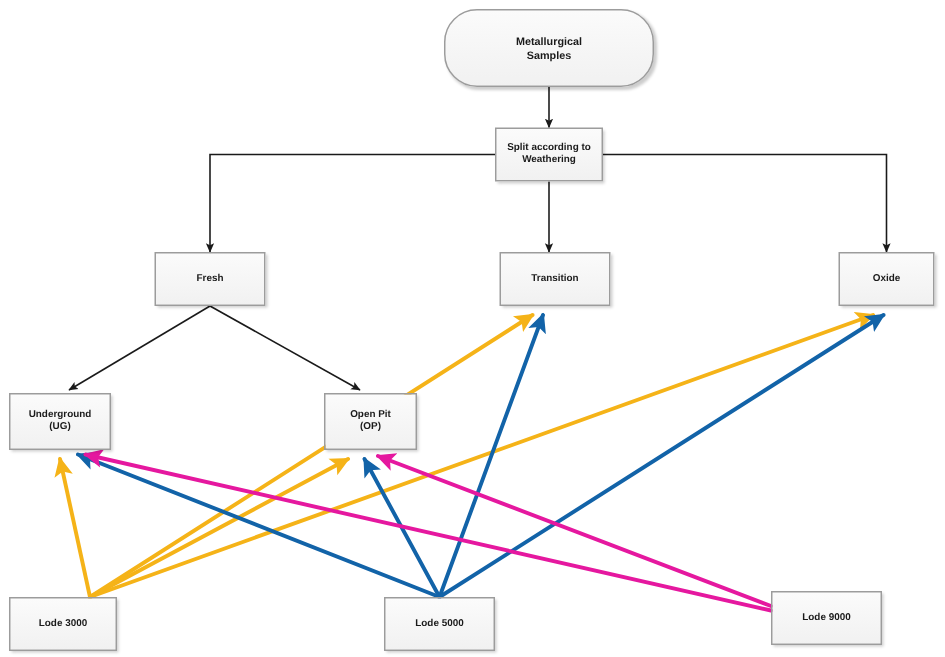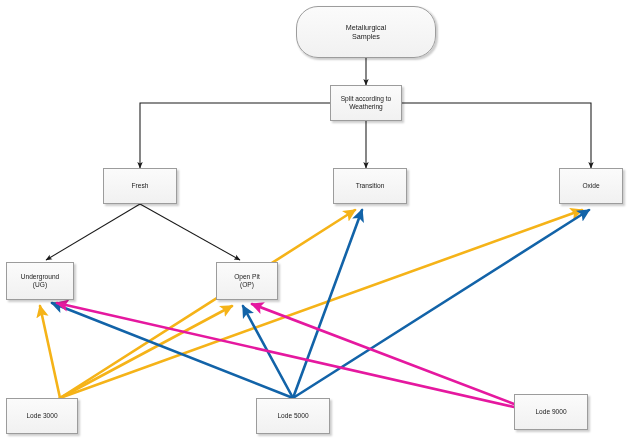--- a/index.html
+++ b/index.html
@@ -16,21 +16,21 @@
     box-sizing:border-box;
     background:linear-gradient(180deg,#fbfbfb 0%,#f1f1f1 100%);
     border:1px solid #9c9c9c;
     box-shadow:1.5px 1.5px 2px rgba(0,0,0,0.20);
     display:flex;align-items:center;justify-content:center;
     text-align:center;
     color:#1a1a1a;
     line-height:1.28;
     z-index:3;
   }
-  .node-label{display:block;white-space:pre-line;}
+  .node-label{display:block;white-space:pre-line;font-weight:bold;}
   .n-start{border-radius:22px;}
   .fs-7{font-size:7.2px;}
   .fs-65{font-size:6.6px;}
 </style>
 </head>
 <body>
 
 <div id="canvas">
 
   <svg id="edges" viewBox="0 0 630 438" xmlns="http://www.w3.org/2000/svg">

